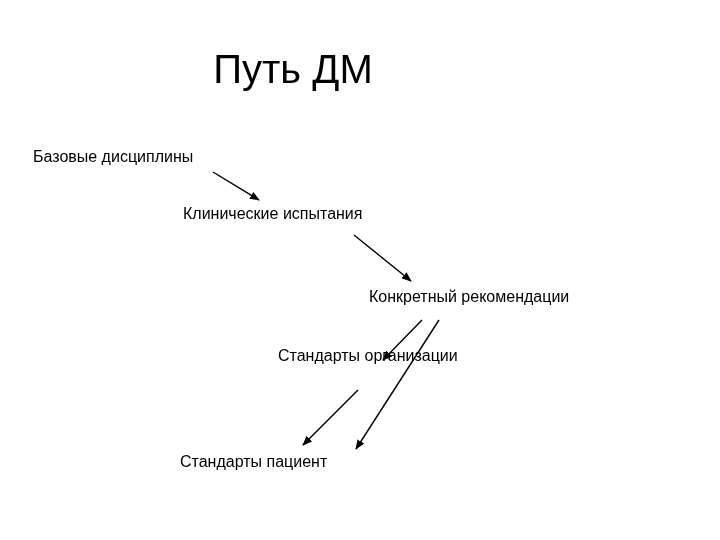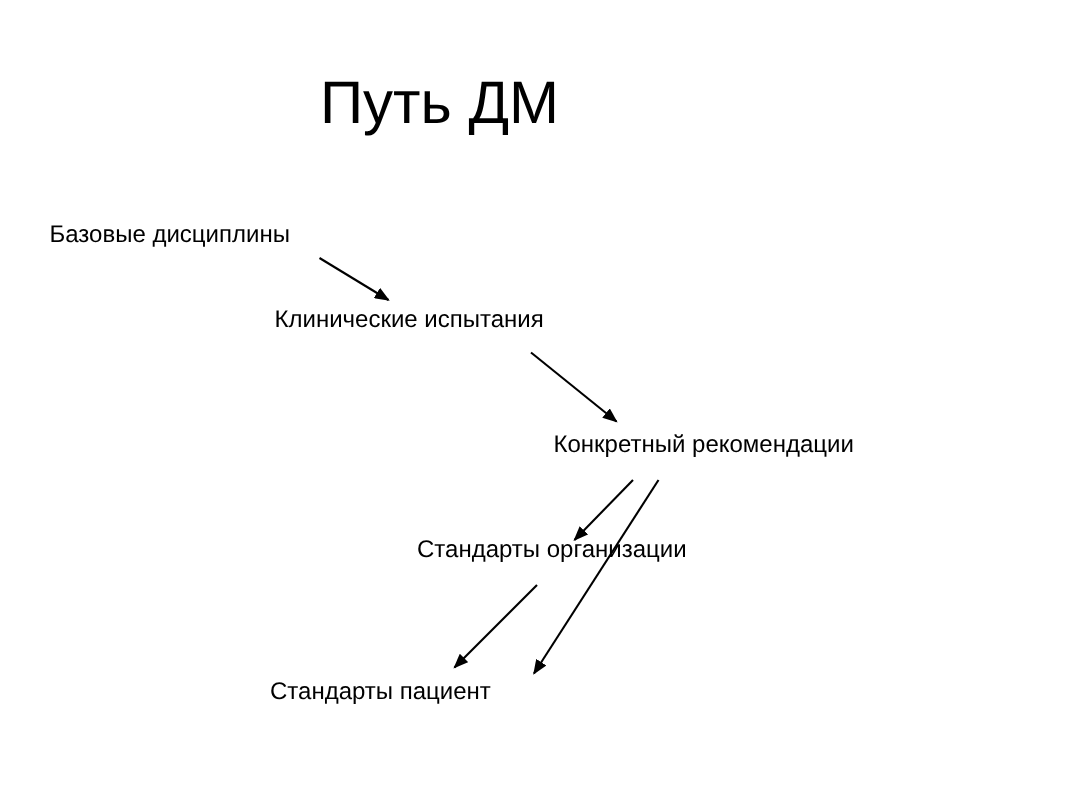--- a/index.html
+++ b/index.html
@@ -17,21 +17,21 @@
     svg.arrows { position: absolute; left: 0; top: 0; }
   </style>
 </head>
 <body>
 
 <div class="title">Путь ДМ</div>
 
 <div class="node" style="left:33px; top:147px;">Базовые дисциплины</div>
 <div class="node" style="left:145px; top:204px;margin-left:38px;">Клинические испытания</div>
 <div class="node" style="left:369px; top:287px;">Конкретный рекомендации</div>
-<div class="node" style="left:278px; top:357px;">Стандарты организации</div>
+<div class="node" style="left:278px; top:346px;">Стандарты организации</div>
 <div class="node" style="left:180px; top:452px;">Стандарты пациент</div>
 
 <svg class="arrows" width="720" height="540">
   <defs>
     <marker id="ah" markerWidth="10" markerHeight="8" refX="9" refY="4" orient="auto" markerUnits="userSpaceOnUse">
       <path d="M0,0 L10,4 L0,8 Z" fill="#000"></path>
     </marker>
   </defs>
   <line x1="213" y1="172" x2="259" y2="200" stroke="#000" stroke-width="1.4" marker-end="url(#ah)"></line>
   <line x1="354" y1="235" x2="411" y2="281" stroke="#000" stroke-width="1.4" marker-end="url(#ah)"></line>

